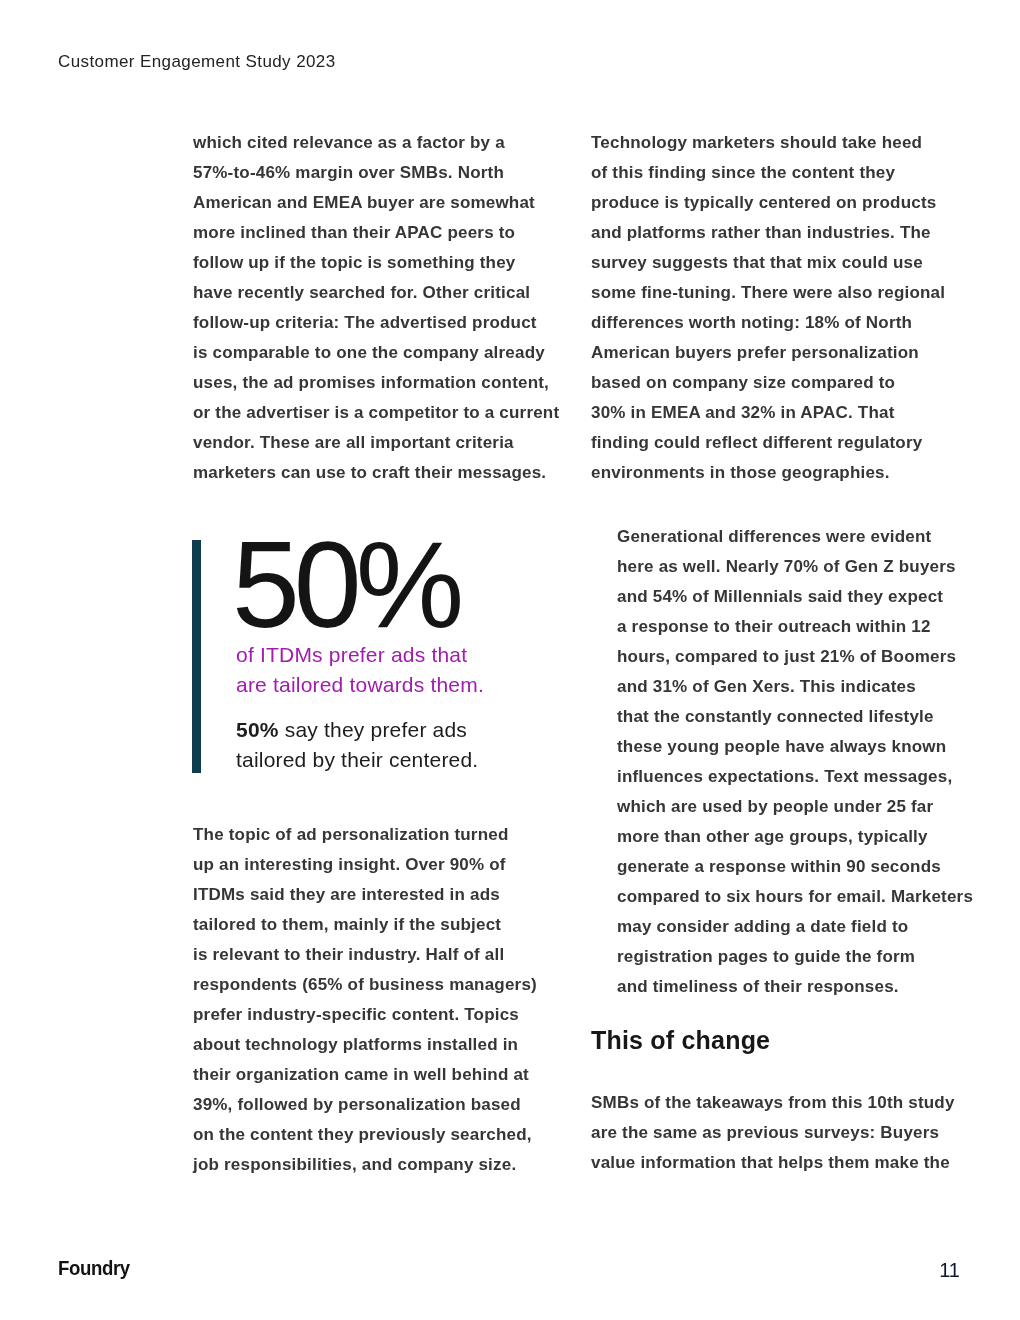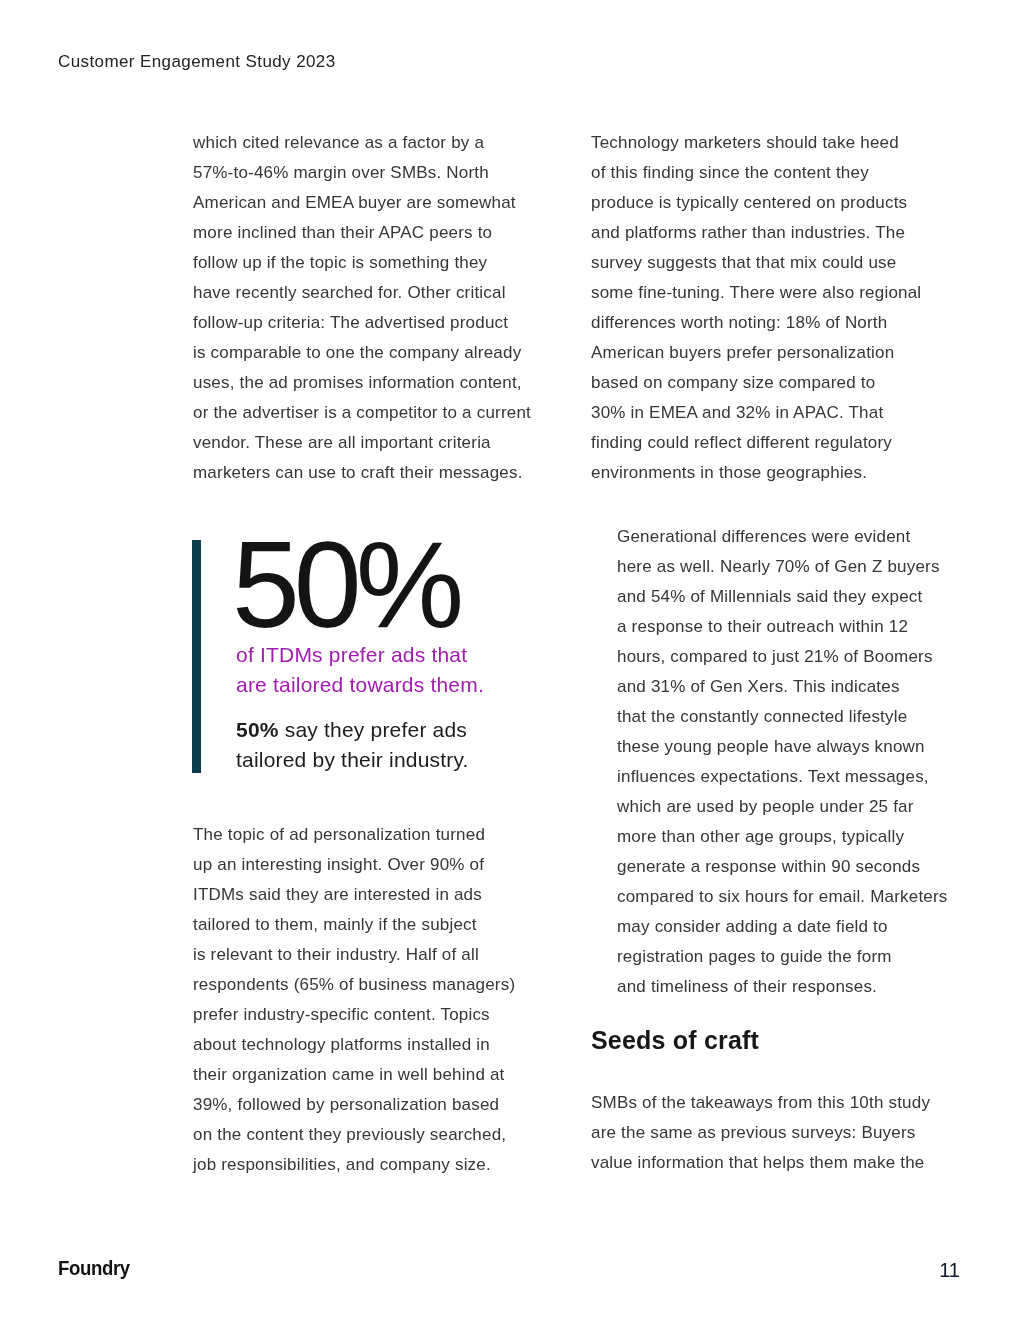--- a/index.html
+++ b/index.html
@@ -20,20 +20,21 @@
     font-size:17px;
     letter-spacing:0.4px;
     color:#232323;
   }
   .body-text {
     font-size:17px;
     line-height:30px;
     letter-spacing:0.2px;
     white-space:pre-line;
     color:#363636;
+    font-weight:bold;
   }
   .lcol-p1 { position:absolute; left:193px; top:128px; width:420px; }
   .lcol-p2 { position:absolute; left:193px; top:820px; width:420px; }
   .rcol-p1 { position:absolute; left:591px; top:128px; width:424px; }
   .rcol-p2 { position:absolute; left:617px; top:522px; width:424px; }
   .rcol-p3 { position:absolute; left:591px; top:1088px; width:424px; }
   .section-heading {
     position:absolute;
     left:591px; top:1025px;
     font-size:25px;
@@ -130,21 +131,21 @@
 30% in EMEA and 32% in APAC. That
 finding could reflect different regulatory
 environments in those geographies.</div>
 
   <div class="callout">
     <div class="callout-bar" style="background-color: rgb(14, 62, 78);"></div>
     <div class="callout-stat">50%</div>
     <div class="callout-caption">of ITDMs prefer ads that
 are tailored towards them.</div>
     <div class="callout-secondary"><span class="stat-bold">50%</span><span> say they prefer ads
-tailored by their industry.</span></div>
+tailored by their centered.</span></div>
   </div>
 
   <div class="body-text rcol-p2">Generational differences were evident
 here as well. Nearly 70% of Gen Z buyers
 and 54% of Millennials said they expect
 a response to their outreach within 12
 hours, compared to just 21% of Boomers
 and 31% of Gen Xers. This indicates
 that the constantly connected lifestyle
 these young people have always known
@@ -163,21 +164,21 @@
 tailored to them, mainly if the subject
 is relevant to their industry. Half of all
 respondents (65% of business managers)
 prefer industry-specific content. Topics
 about technology platforms installed in
 their organization came in well behind at
 39%, followed by personalization based
 on the content they previously searched,
 job responsibilities, and company size.</div>
 
-  <div class="section-heading">Seeds of craft</div>
+  <div class="section-heading">This of change</div>
 
   <div class="body-text rcol-p3">SMBs of the takeaways from this 10th study
 are the same as previous surveys: Buyers
 value information that helps them make the</div>
 
   <div class="footer-brand">Foundry</div>
 
   <div class="page-number">11</div>
 
 </div>

